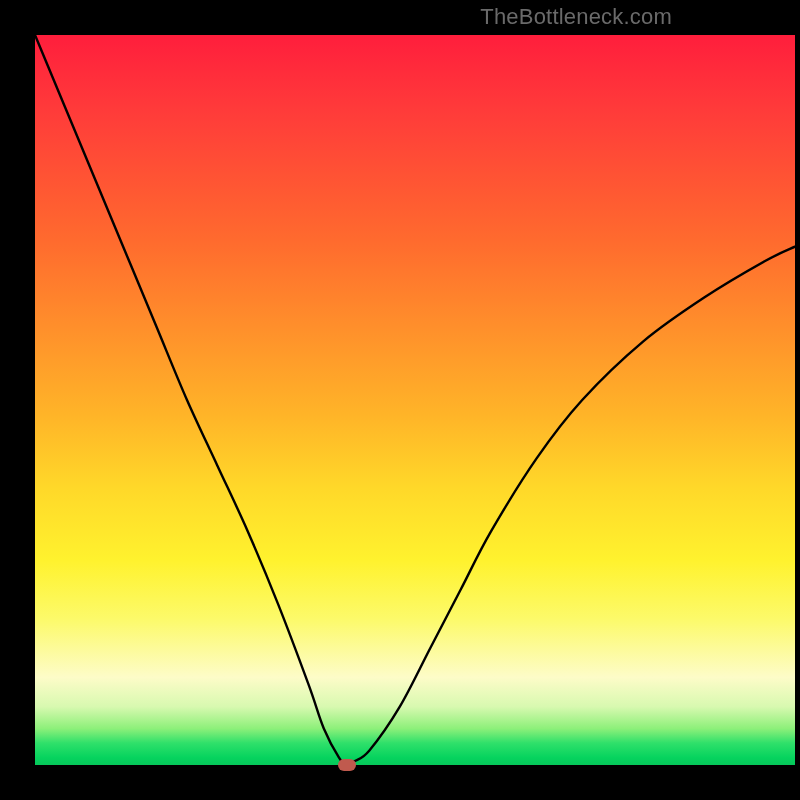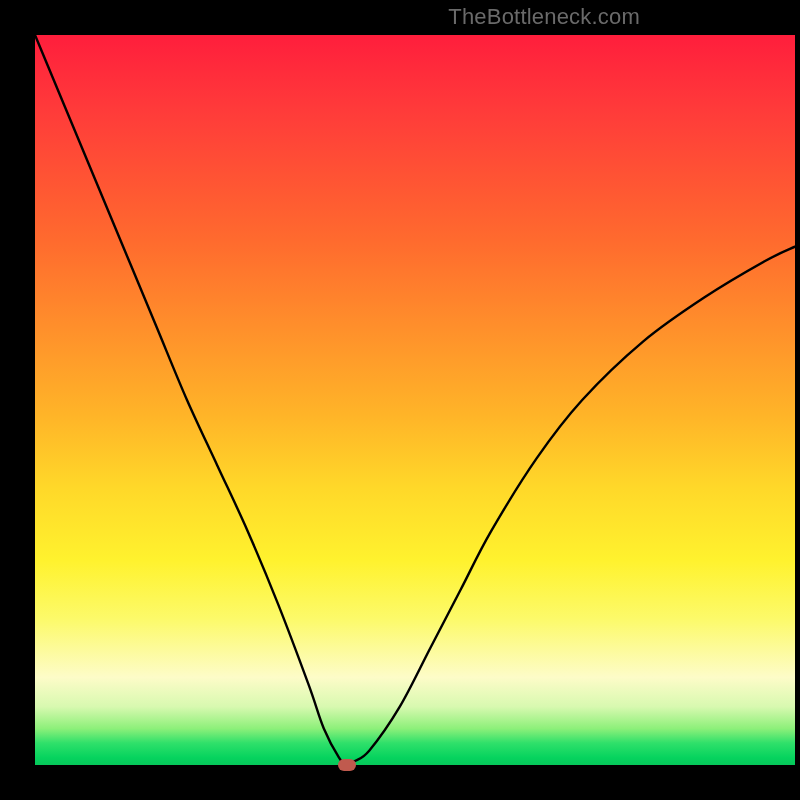--- a/index.html
+++ b/index.html
@@ -9,20 +9,21 @@
     height: 800px;
     background: #000;
     overflow: hidden;
     font-family: Arial, Helvetica, sans-serif;
   }
   .frame {
     position: relative;
     width: 648px;
     height: 800px;
     background: #000;
+    padding-left: 32px;
   }
   .plot-area {
     position: absolute;
     left: 35px;
     top: 35px;
     width: 760px;
     height: 730px;
     
     background: linear-gradient(
       to bottom,

